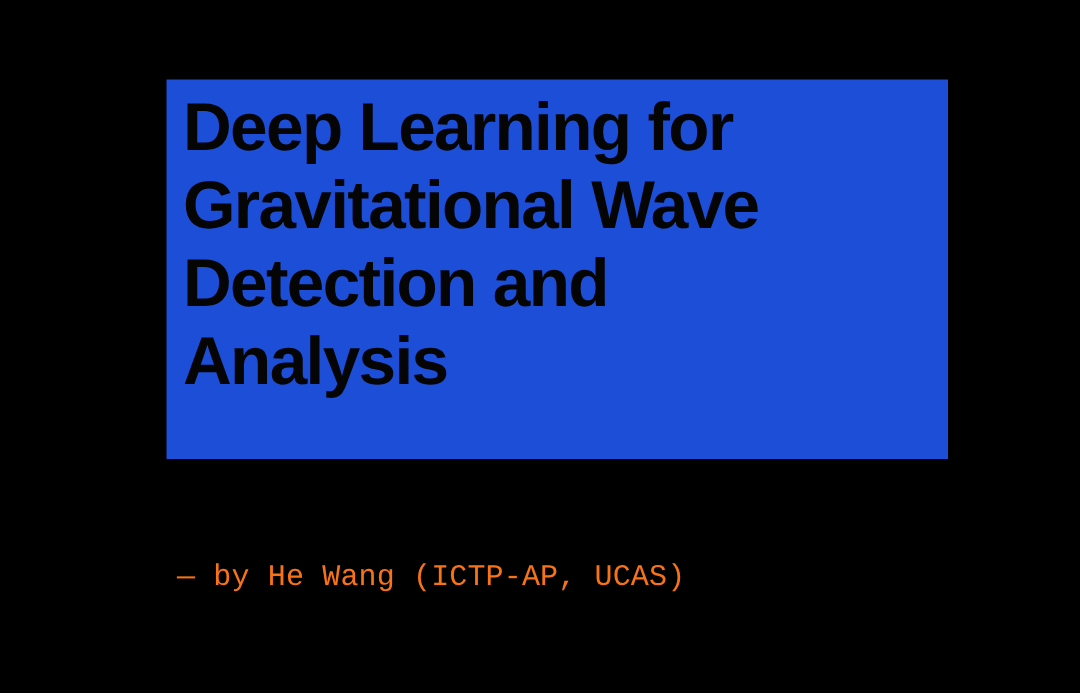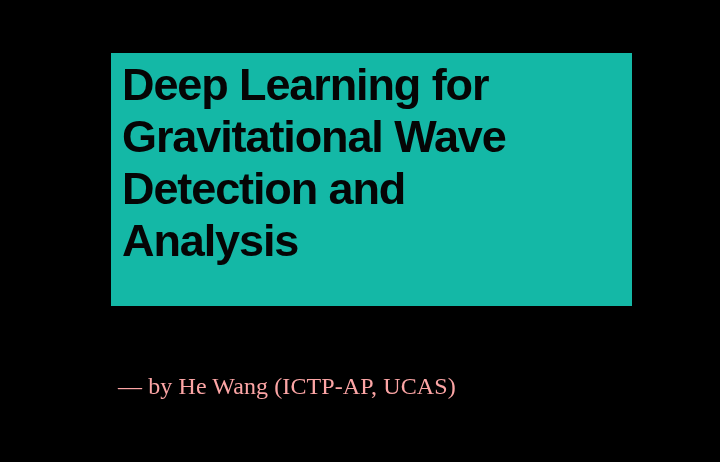--- a/index.html
+++ b/index.html
@@ -21,21 +21,21 @@
     background: #000000;
   }
 
   
   .title-card {
     position: absolute;
     left: 111px;
     top: 53px;
     width: 521px;
     height: 253px;
-    background: #14b8a6;
+    background: #1d4ed8;
     box-sizing: border-box;
     padding: 6px 10px 0 11px;
   }
 
   .title-text {
     margin: 0;
     color: #050505;
     font-family: "Liberation Sans", sans-serif;
     font-weight: bold;
     font-size: 45px;
@@ -44,24 +44,24 @@
     white-space: pre-line;
     -webkit-font-smoothing: antialiased;
   }
 
   
   .byline {
     position: absolute;
     left: 118px;
     top: 371px;
     margin: 0;
-    color: #fca5a5;
-    font-family: Liberation Serif, serif;
+    color: #f97316;
+    font-family: Liberation Mono, monospace;
     font-weight: normal;
-    font-size: 24px;
+    font-size: 20px;
     line-height: 30px;
     letter-spacing: 0.1px;
     white-space: nowrap;
   }
 </style>
 </head>
 <body>
 
 <div class="slide">
 

